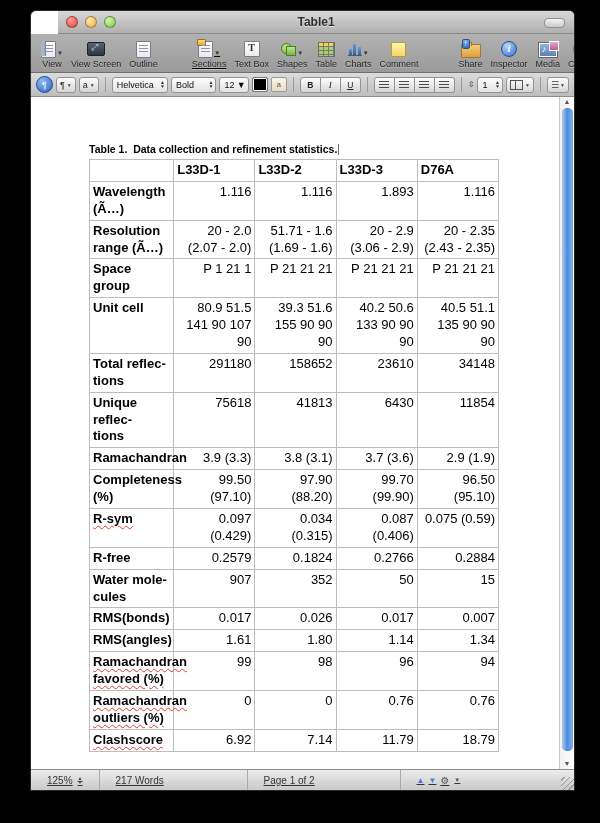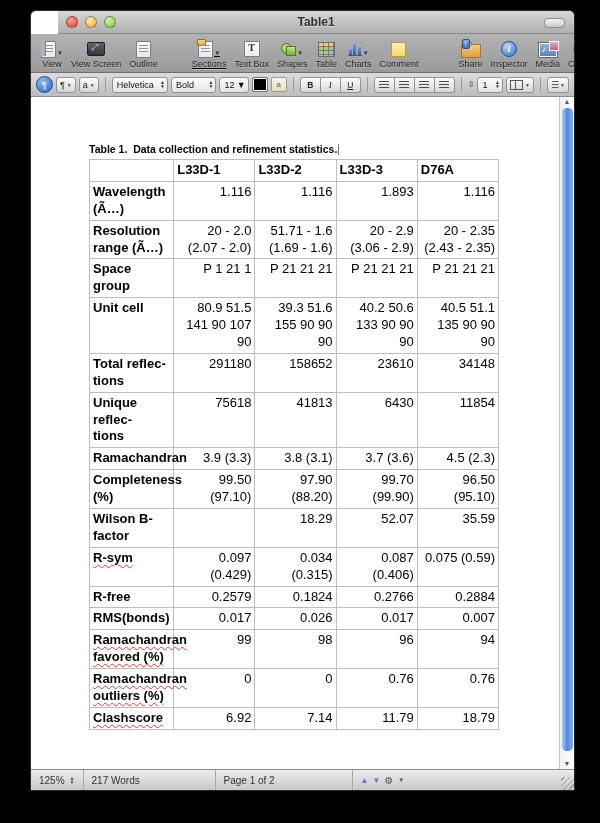--- a/index.html
+++ b/index.html
@@ -96,21 +96,21 @@
   .spell{text-decoration:underline;text-decoration-style:wavy;text-decoration-color:#e43b2e;text-decoration-thickness:1px;text-underline-offset:2px;}
   
   .vscroll{position:absolute;top:0;right:0;bottom:0;width:15px;background:linear-gradient(90deg,#f2f2f2,#fdfdfd);border-left:1px solid #c8c8c8;box-sizing:border-box;}
   .scroll-arrow{position:absolute;left:0;right:0;text-align:center;font-size:7px;color:#555;}
   .scroll-arrow.up{top:1px;}
   .scroll-arrow.down{bottom:2px;}
   .vthumb{position:absolute;left:1.5px;width:11px;top:11px;height:643px;border-radius:6px;
     background:linear-gradient(90deg,#b9d3f2,#4d8ae0 45%,#86b2ec);box-shadow:inset 0 0 1px #2c5ea8;}
   
   .statusbar{height:20px;flex:0 0 20px;background:linear-gradient(#ececec,#c9c9c9);border-top:1px solid #8e8e8e;display:flex;align-items:center;font-size:10px;color:#333;position:relative;}
-  .sb-seg{display:flex;align-items:center;height:100%;padding:0 8px;border-right:1px solid #aaa;}
+  .sb-seg{display:flex;align-items:center;height:100%;padding:0 16px;border-right:1px solid #aaa;text-decoration:underline;}
   .sb-zoom{gap:5px;}
   .sb-step{display:flex;flex-direction:column;line-height:4px;font-size:5px;color:#444;}
   .sb-words{width:115px;}
   .sb-page{width:120px;justify-content:flex-start;}
   .sb-nav{gap:4px;border-right:none;}
   .tri{font-size:8px;color:#4a7bd0;}
   .gear{font-size:10px;color:#555;}
   .gear-dd{font-size:6px;color:#555;margin-left:1px;}
   .resize-grip{position:absolute;right:0;bottom:0;width:13px;height:13px;
     background:repeating-linear-gradient(135deg,transparent 0 2px,#9a9a9a 2px 3px,transparent 3px 4px);}
@@ -352,58 +352,65 @@
               <td>75618</td>
               <td>41813</td>
               <td>6430</td>
               <td>11854</td>
             </tr>
             <tr>
               <th class="rowlabel">Ramachandran</th>
               <td>3.9 (3.3)</td>
               <td>3.8 (3.1)</td>
               <td>3.7 (3.6)</td>
-              <td>4.5 (2.3)</td>
+              <td>2.9 (1.9)</td>
             </tr>
             <tr>
               <th class="rowlabel">Completeness
 (%)</th>
               <td>99.50 (97.10)</td>
               <td>97.90 (88.20)</td>
               <td>99.70 (99.90)</td>
               <td>96.50 (95.10)</td>
             </tr>
             <tr>
-              <th class="rowlabel">Wilson B-
-factor</th>
-              <td></td>
-              <td>18.29</td>
-              <td>52.07</td>
-              <td>35.59</td>
-            </tr>
-            <tr>
               <th class="rowlabel spell">R-sym</th>
               <td>0.097 (0.429)</td>
               <td>0.034 (0.315)</td>
               <td>0.087 (0.406)</td>
               <td>0.075 (0.59)</td>
             </tr>
             <tr>
               <th class="rowlabel">R-free</th>
               <td>0.2579</td>
               <td>0.1824</td>
               <td>0.2766</td>
               <td>0.2884</td>
             </tr>
             <tr>
+              <th class="rowlabel">Water mole-
+cules</th>
+              <td>907</td>
+              <td>352</td>
+              <td>50</td>
+              <td>15</td>
+            </tr>
+            <tr>
               <th class="rowlabel">RMS(bonds)</th>
               <td>0.017</td>
               <td>0.026</td>
               <td>0.017</td>
               <td>0.007</td>
+            </tr>
+            <tr>
+              <th class="rowlabel">RMS(angles)</th>
+              <td>1.61</td>
+              <td>1.80</td>
+              <td>1.14</td>
+              <td>1.34</td>
             </tr>
             <tr>
               <th class="rowlabel spell">Ramachandran
 favored (%)</th>
               <td>99</td>
               <td>98</td>
               <td>96</td>
               <td>94</td>
             </tr>
             <tr>

